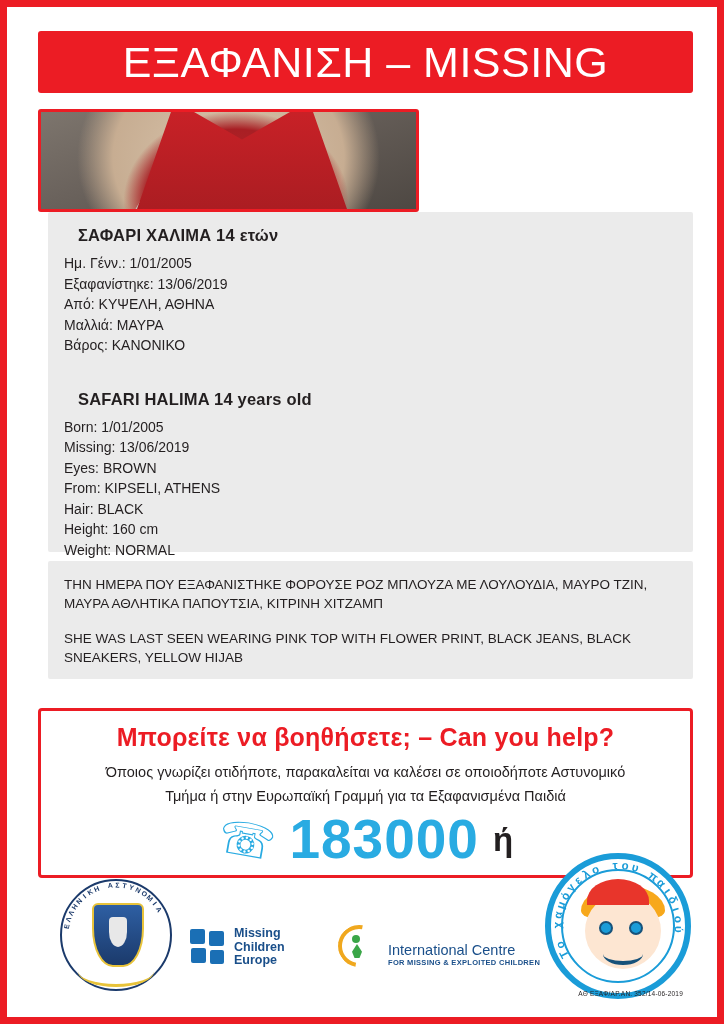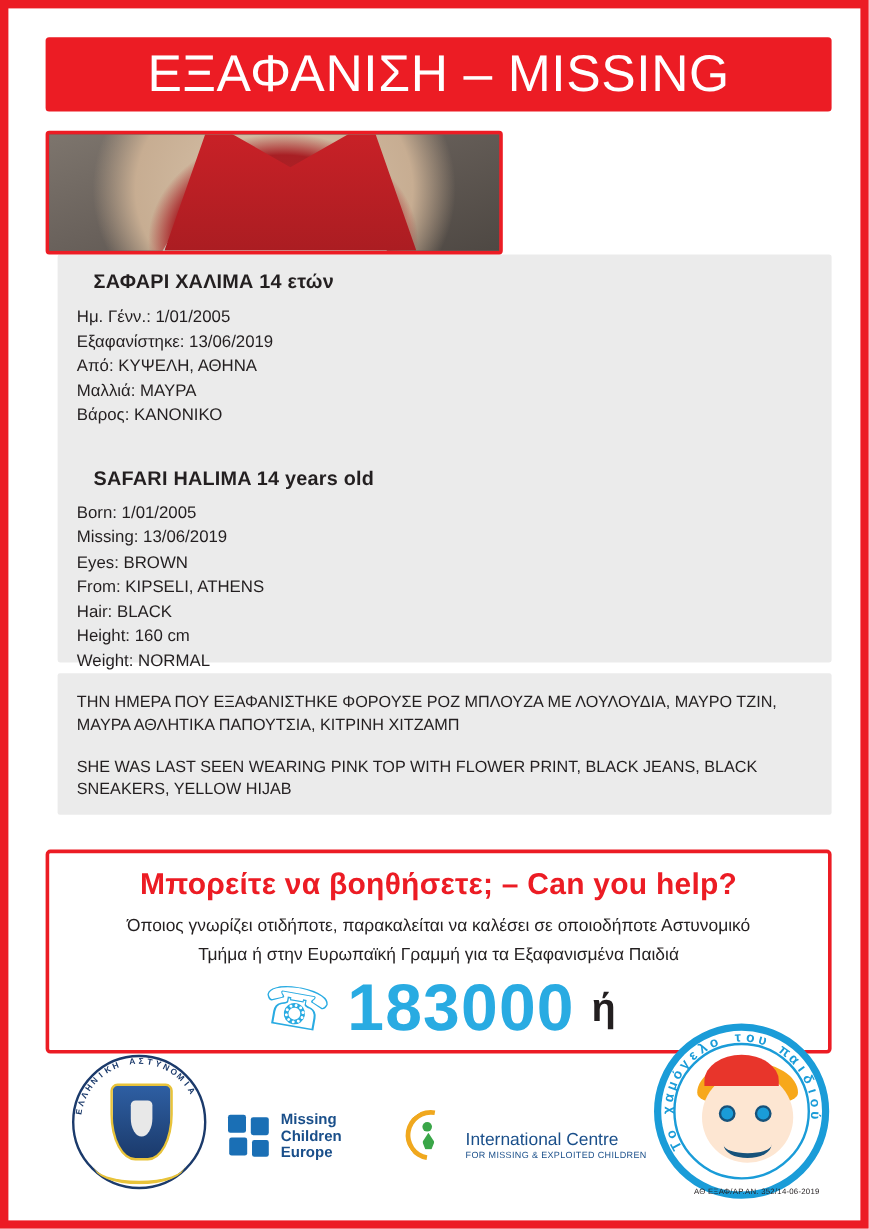--- a/index.html
+++ b/index.html
@@ -372,21 +372,21 @@
     margin-top: 1px;
   }
   .icmec-text-top {
     color: #1a4f8a;
     font-size: 14.5px;
     line-height: 16px;
   }
   .icmec-text-bottom {
     color: #1a4f8a;
     font-size: 7.5px;
-    font-weight: normal;
+    font-weight: bold;
     letter-spacing: .3px;
   }
   
   .smile {
     position: absolute;
     right: 2px;
     top: -16px;
     width: 146px;
     height: 146px;
     border-radius: 50%;

